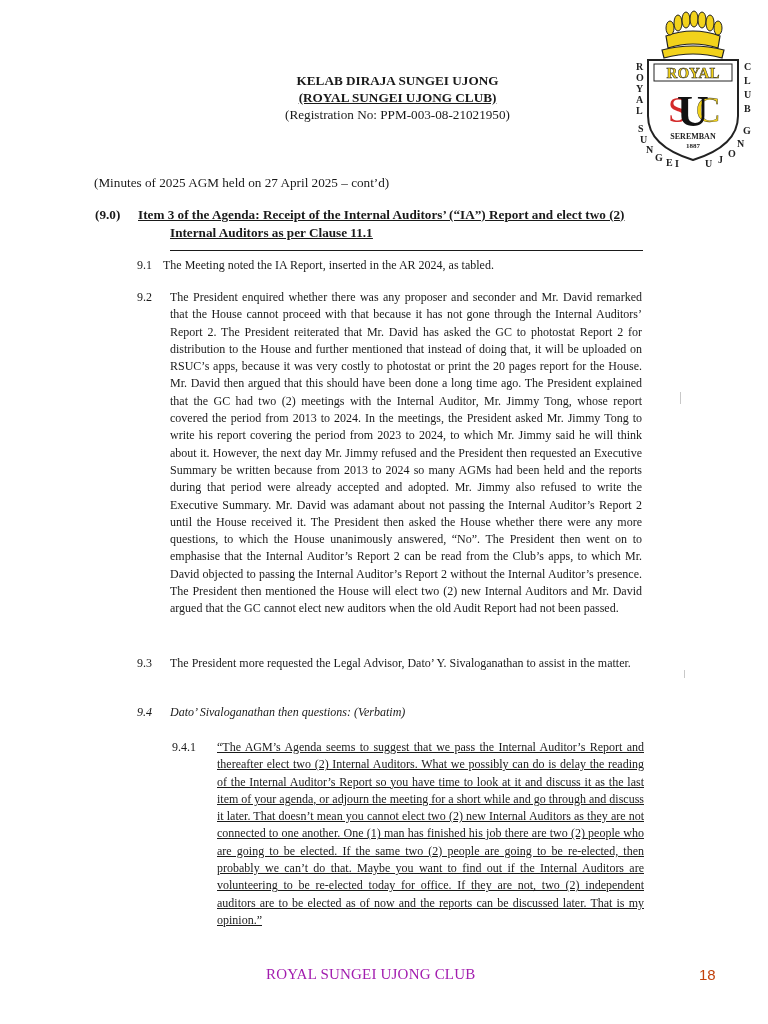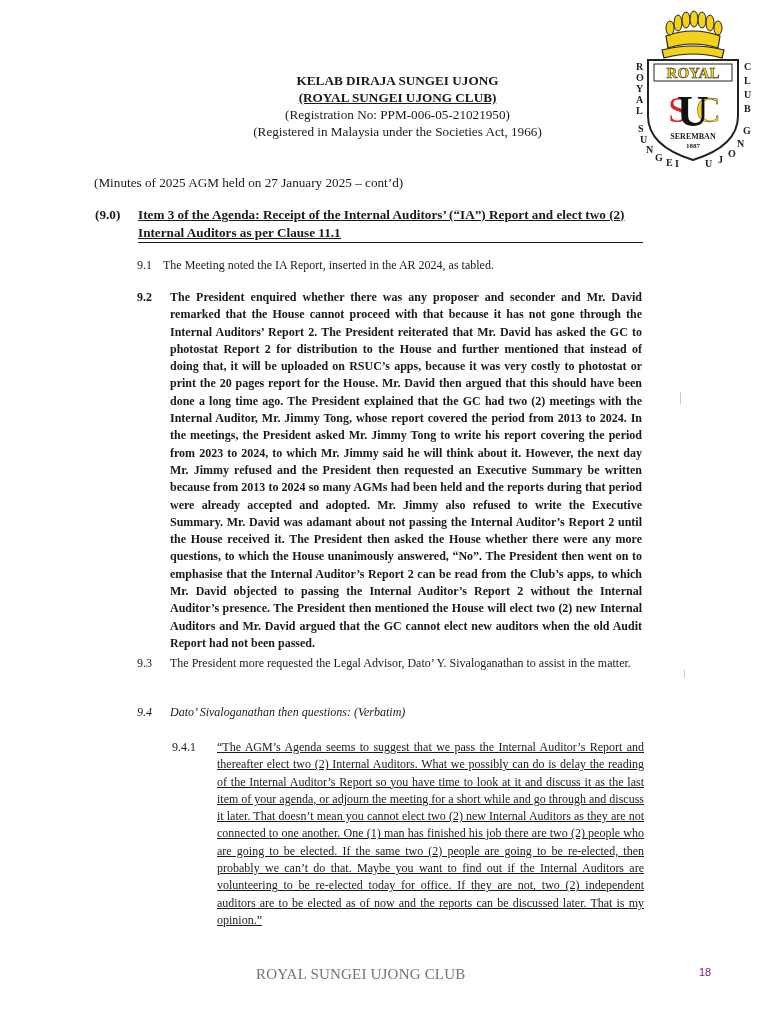--- a/index.html
+++ b/index.html
@@ -15,55 +15,54 @@
     .header-block .org-en { font-weight: bold; text-decoration: underline; }
     .logo { position: absolute; left: 618px; top: 8px; width: 150px; height: 160px; }
     .cont { position: absolute; left: 94px; top: 175px; font-size: 13.2px; }
     .section-head {
       position: absolute; left: 95px; top: 206px; width: 548px;
       font-size: 13.2px; font-weight: bold; line-height: 18px;
     }
     .section-head .num { position: absolute; left: 0; top: 0; }
     .section-head .title { position: absolute; left: 43px; top: 0; width: 505px; text-decoration: underline; }
     .section-head .title .line2 {
-      display: block; border-bottom: 1.5px solid #1a1a1a; padding-bottom: 0px;
+      display: block; border-bottom: 1.5px solid #1a1a1a; padding-bottom: 8px; margin-left: 32px;
     }
     .para {
       position: absolute; font-size: 12px; line-height: 17.3px; text-align: justify;
     }
     .para .pnum { position: absolute; left: 0; top: 0; }
     .para .ptext { display: block; }
     .p91 { left: 137px; top: 257px; width: 505px; }
     .p91 .ptext { margin-left: 26px; }
-    .p92 { left: 137px; top: 289px; width: 505px; font-weight: bold; }
+    .p92 { left: 137px; top: 289px; width: 505px; }
     .p92 .ptext { margin-left: 33px; }
     .p93 { left: 137px; top: 655px; width: 505px; }
     .p93 .ptext { margin-left: 33px; }
     .p94 { left: 137px; top: 704px; width: 505px; font-style: italic; }
     .p94 .ptext { margin-left: 33px; }
     .p941 { left: 172px; top: 739px; width: 472px; }
     .p941 .ptext { margin-left: 45px; text-decoration: underline; }
     .footer {
-      position: absolute; left: 256px; top: 966px; font-size: 15px; color: #737373;
+      position: absolute; left: 266px; top: 966px; font-size: 15px; color: #a21caf;
       letter-spacing: 0.2px;
     }
     .page-num {
-      position: absolute; left: 699px; top: 966px; font-size: 11px; color: #701a75;
+      position: absolute; left: 699px; top: 966px; font-size: 15px; color: #c2410c;
       font-family: "Liberation Sans", sans-serif;
     }
     .speck { position: absolute; width: 1px; background: #c8c8c8; }
   </style>
 </head>
 <body>
 
 <div class="header-block">
   <div class="org">KELAB DIRAJA SUNGEI UJONG</div>
   <div><span class="org-en">(ROYAL SUNGEI UJONG CLUB)</span></div>
-  <div>(Registration No: PPM-006-05-21021950)</div>
-  <div>(Registered in Malaysia under the Societies Act, 1966)</div>
+  <div>(Registration No: PPM-003-08-21021950)</div>
 </div>
 
 <svg class="logo" viewBox="0 0 150 160">
 
   <g>
     <path d="M48 28 Q75 18 102 28 L100 40 Q75 32 50 40 Z" fill="#f2d21b" stroke="#222" stroke-width="1.2"></path>
     <ellipse cx="52" cy="20" rx="4" ry="7" fill="#f2d21b" stroke="#222" stroke-width="1"></ellipse>
     <ellipse cx="60" cy="15" rx="4" ry="8" fill="#f2d21b" stroke="#222" stroke-width="1"></ellipse>
     <ellipse cx="68" cy="12" rx="4" ry="8" fill="#f2d21b" stroke="#222" stroke-width="1"></ellipse>
     <ellipse cx="76" cy="11" rx="4" ry="8" fill="#f2d21b" stroke="#222" stroke-width="1"></ellipse>
@@ -105,21 +104,21 @@
     <text x="48" y="158">E</text>
     <text x="57" y="159">I</text>
     <text x="87" y="159">U</text>
     <text x="100" y="155">J</text>
     <text x="110" y="149">O</text>
     <text x="119" y="139">N</text>
     <text x="125" y="126">G</text>
   </g>
 </svg>
 
-<div class="cont">(Minutes of 2025 AGM held on 27 January 2025 – cont’d)</div>
+<div class="cont">(Minutes of 2025 AGM held on 27 April 2025 – cont’d)</div>
 
 <div class="section-head">
   <span class="num">(9.0)</span>
   <span class="title">
     <span>Item 3 of the Agenda: Receipt of the Internal Auditors’ (“IA”) Report and elect two (2)</span>
     <span class="line2" style="text-decoration: underline;">Internal Auditors as per Clause 11.1</span>
   </span>
 </div>
 
 <div class="para p91">

